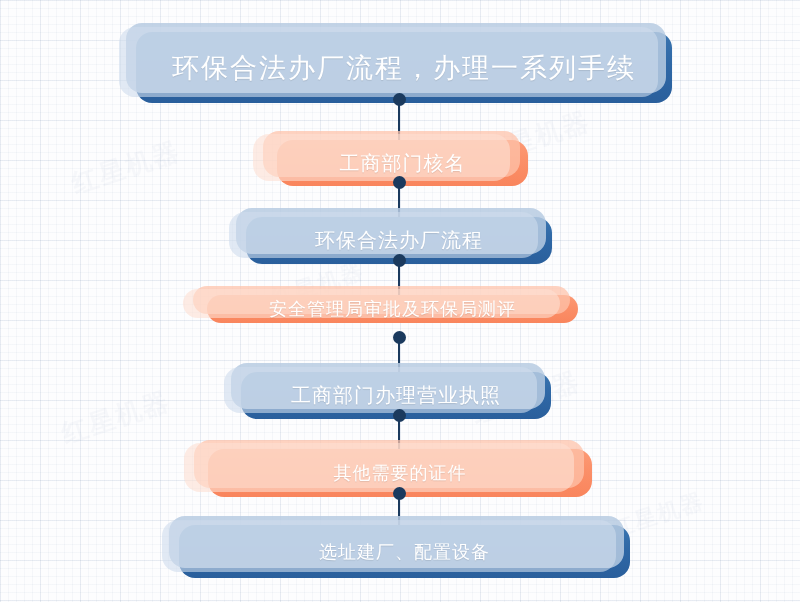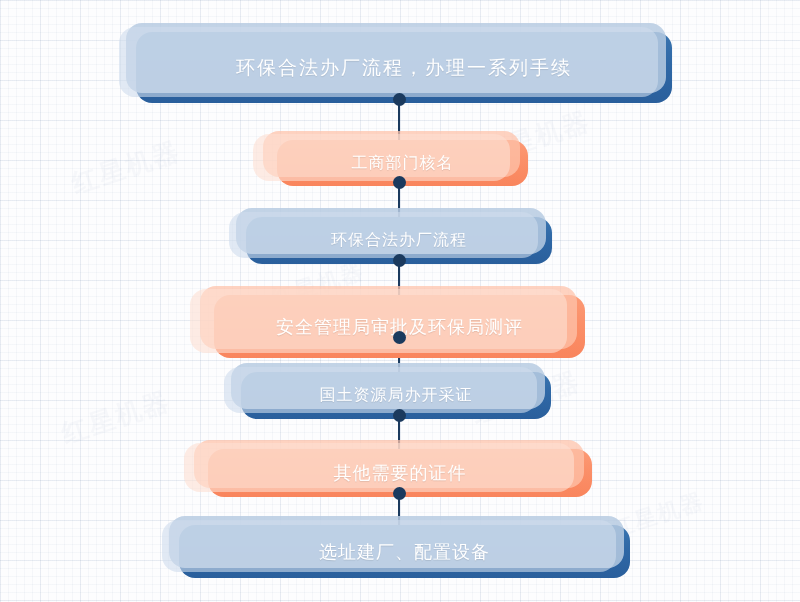--- a/index.html
+++ b/index.html
@@ -129,24 +129,24 @@
     opacity: 0.75;
   }
   .node.orange::after {
     left: -24px; top: -6px; right: 18px; bottom: 5px;
     background: #fddfd2;
     opacity: 0.6;
   }
 
   
   .node.header .node-label {
-    font-size: 19px;
+    font-size: 27px;
     letter-spacing: 2px;
   }
-  .node .node-label { font-size: 16px; }
+  .node .node-label { font-size: 20px; }
   .node.wide .node-label { font-size: 18px; }
 </style>
 </head>
 <body>
 
 <div id="flow-canvas">
 
   <div class="grid-layer"></div>
 
   <div class="watermark wm-a">红星机器</div>
@@ -175,26 +175,26 @@
   </div>
 
   <div class="node orange" style="left:277px; top:140px; width:251px; height:46px;">
     <span class="node-label">工商部门核名</span>
   </div>
 
   <div class="node blue" style="left:246px; top:217px; width:306px; height:47px;">
     <span class="node-label">环保合法办厂流程</span>
   </div>
 
-  <div class="node orange wide" style="left:214px; top:295px; width:371px; height:63px;">
+  <div class="node orange wide" style="left:207px; top:295px; width:371px; height:28px;">
     <span class="node-label">安全管理局审批及环保局测评</span>
   </div>
 
   <div class="node blue" style="left:241px; top:372px; width:310px; height:47px;">
-    <span class="node-label">国土资源局办开采证</span>
+    <span class="node-label">工商部门办理营业执照</span>
   </div>
 
   <div class="node blue wide" style="left:179px; top:525px; width:451px; height:53px;">
     <span class="node-label">选址建厂、配置设备</span>
   </div>
 
   <div class="node orange wide" style="left:208px; top:449px; width:384px; height:48px;">
     <span class="node-label">其他需要的证件</span>
   </div>
 

